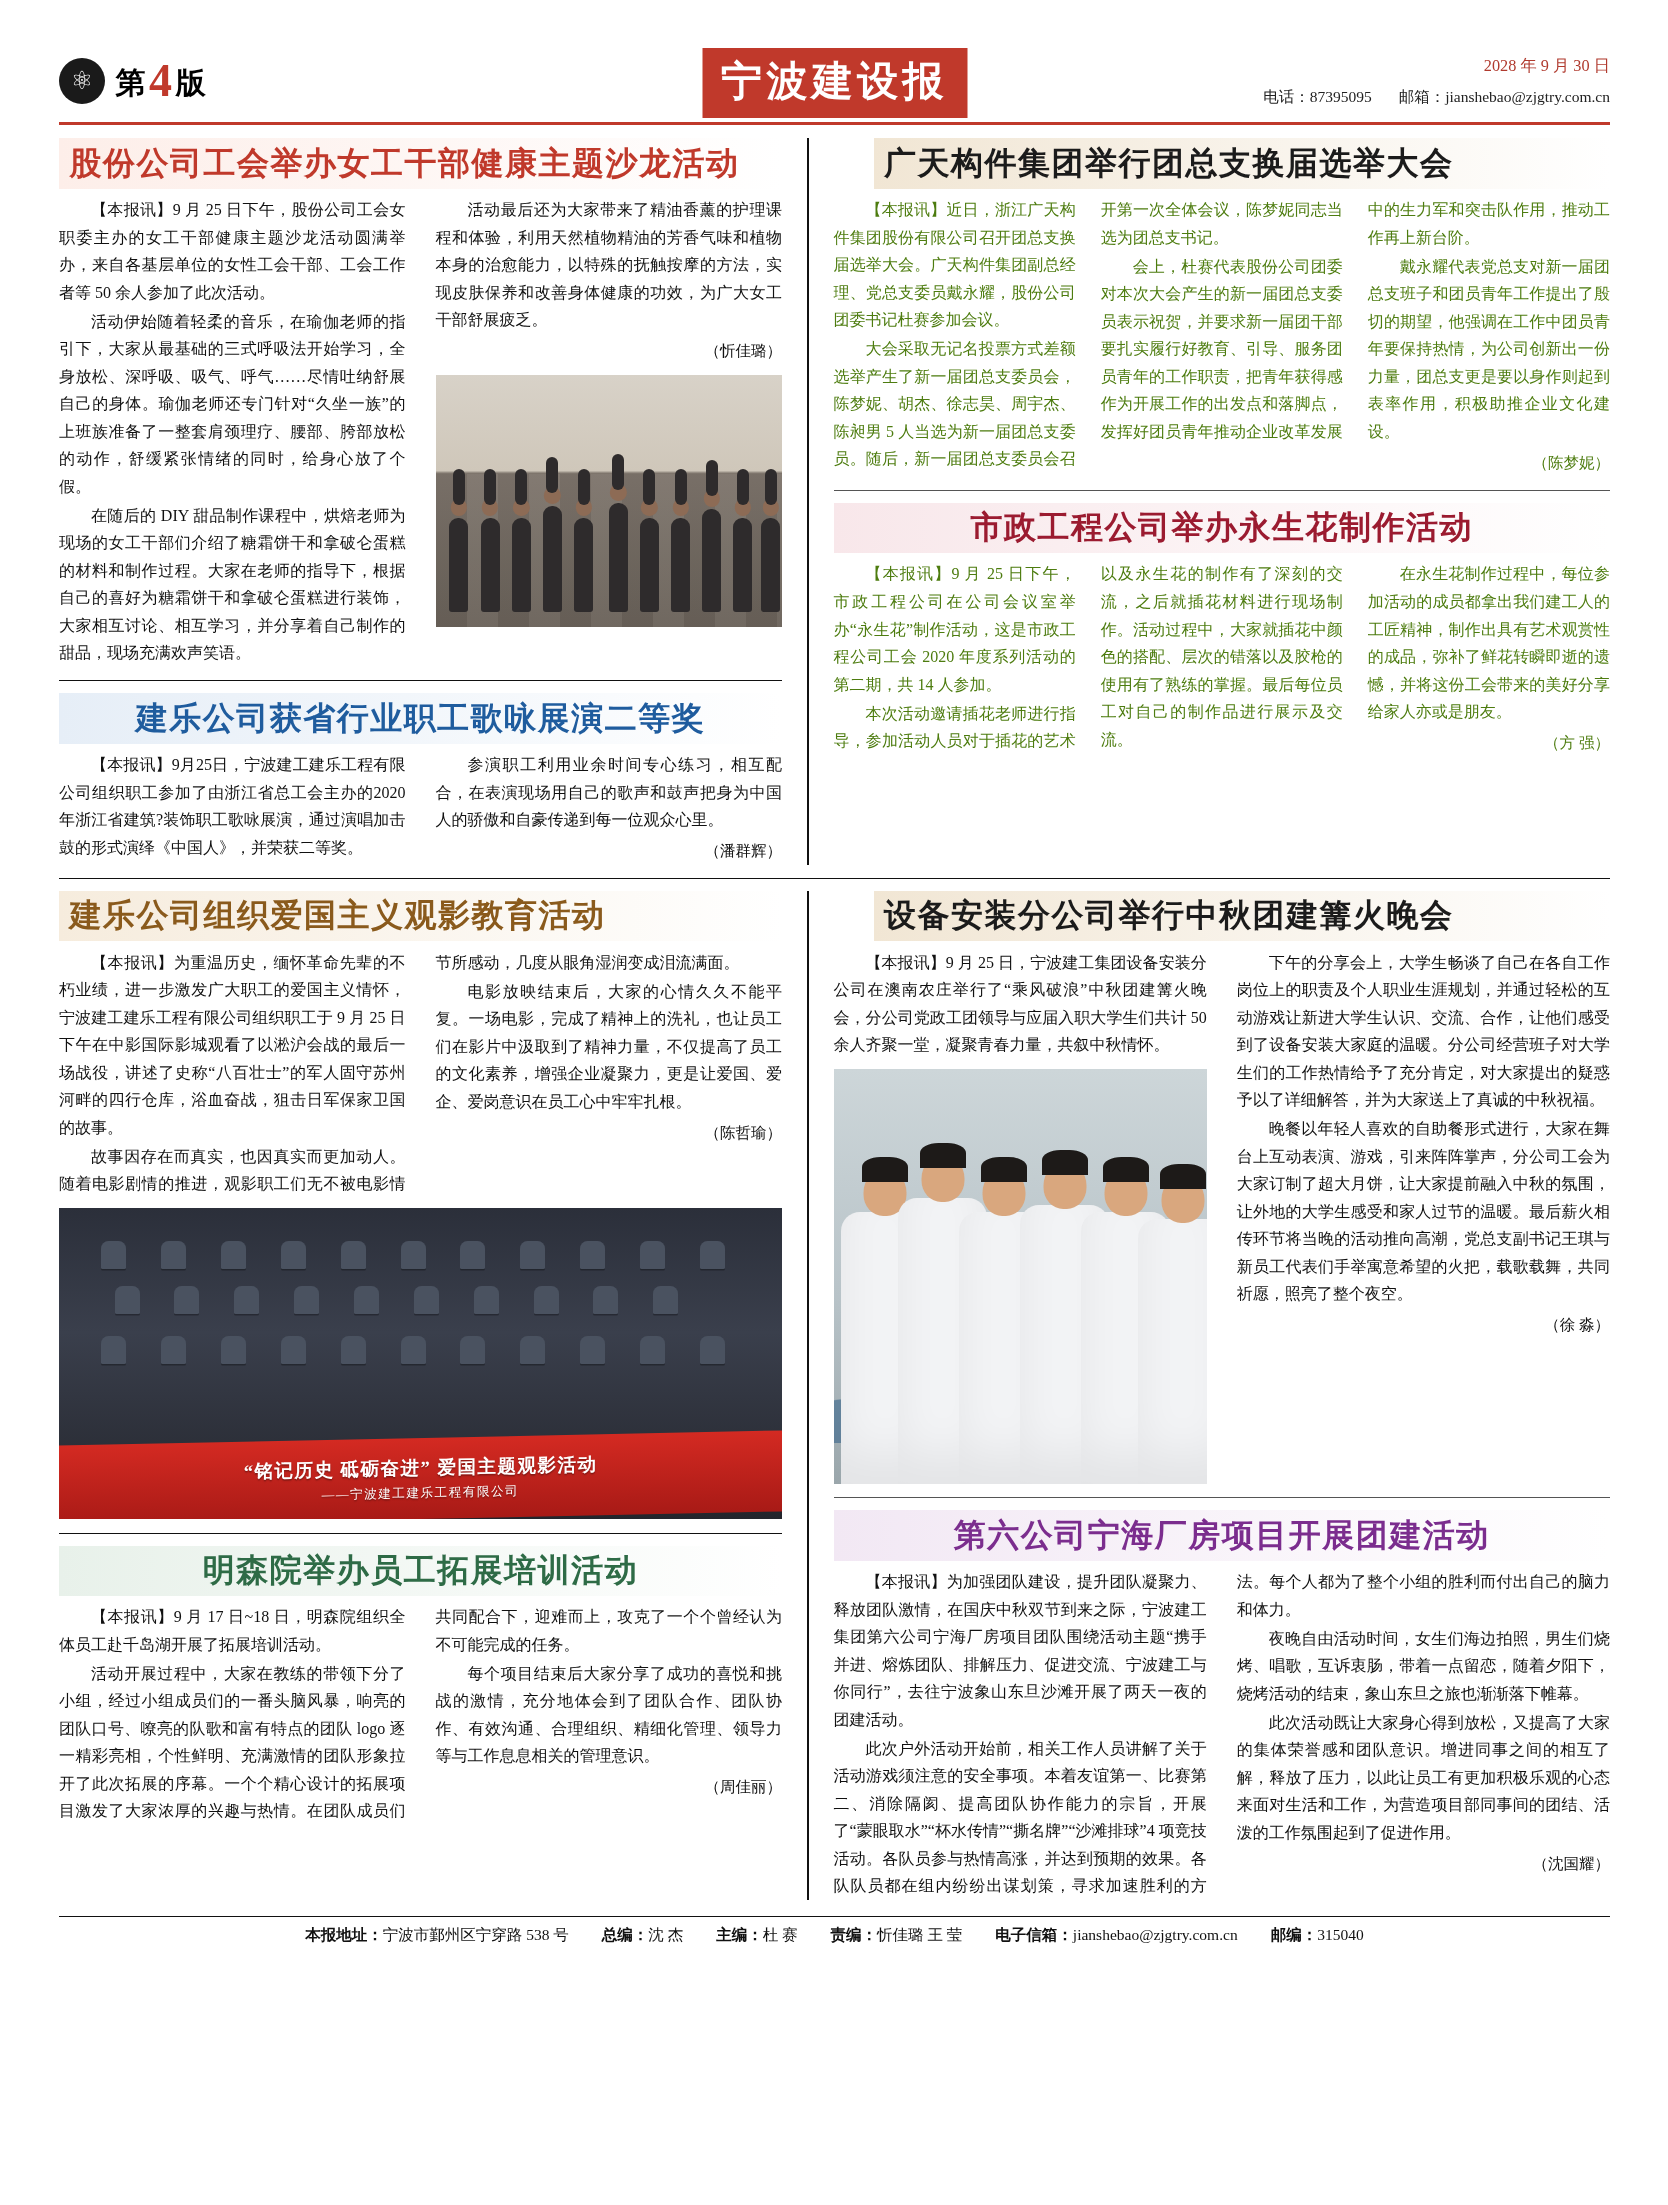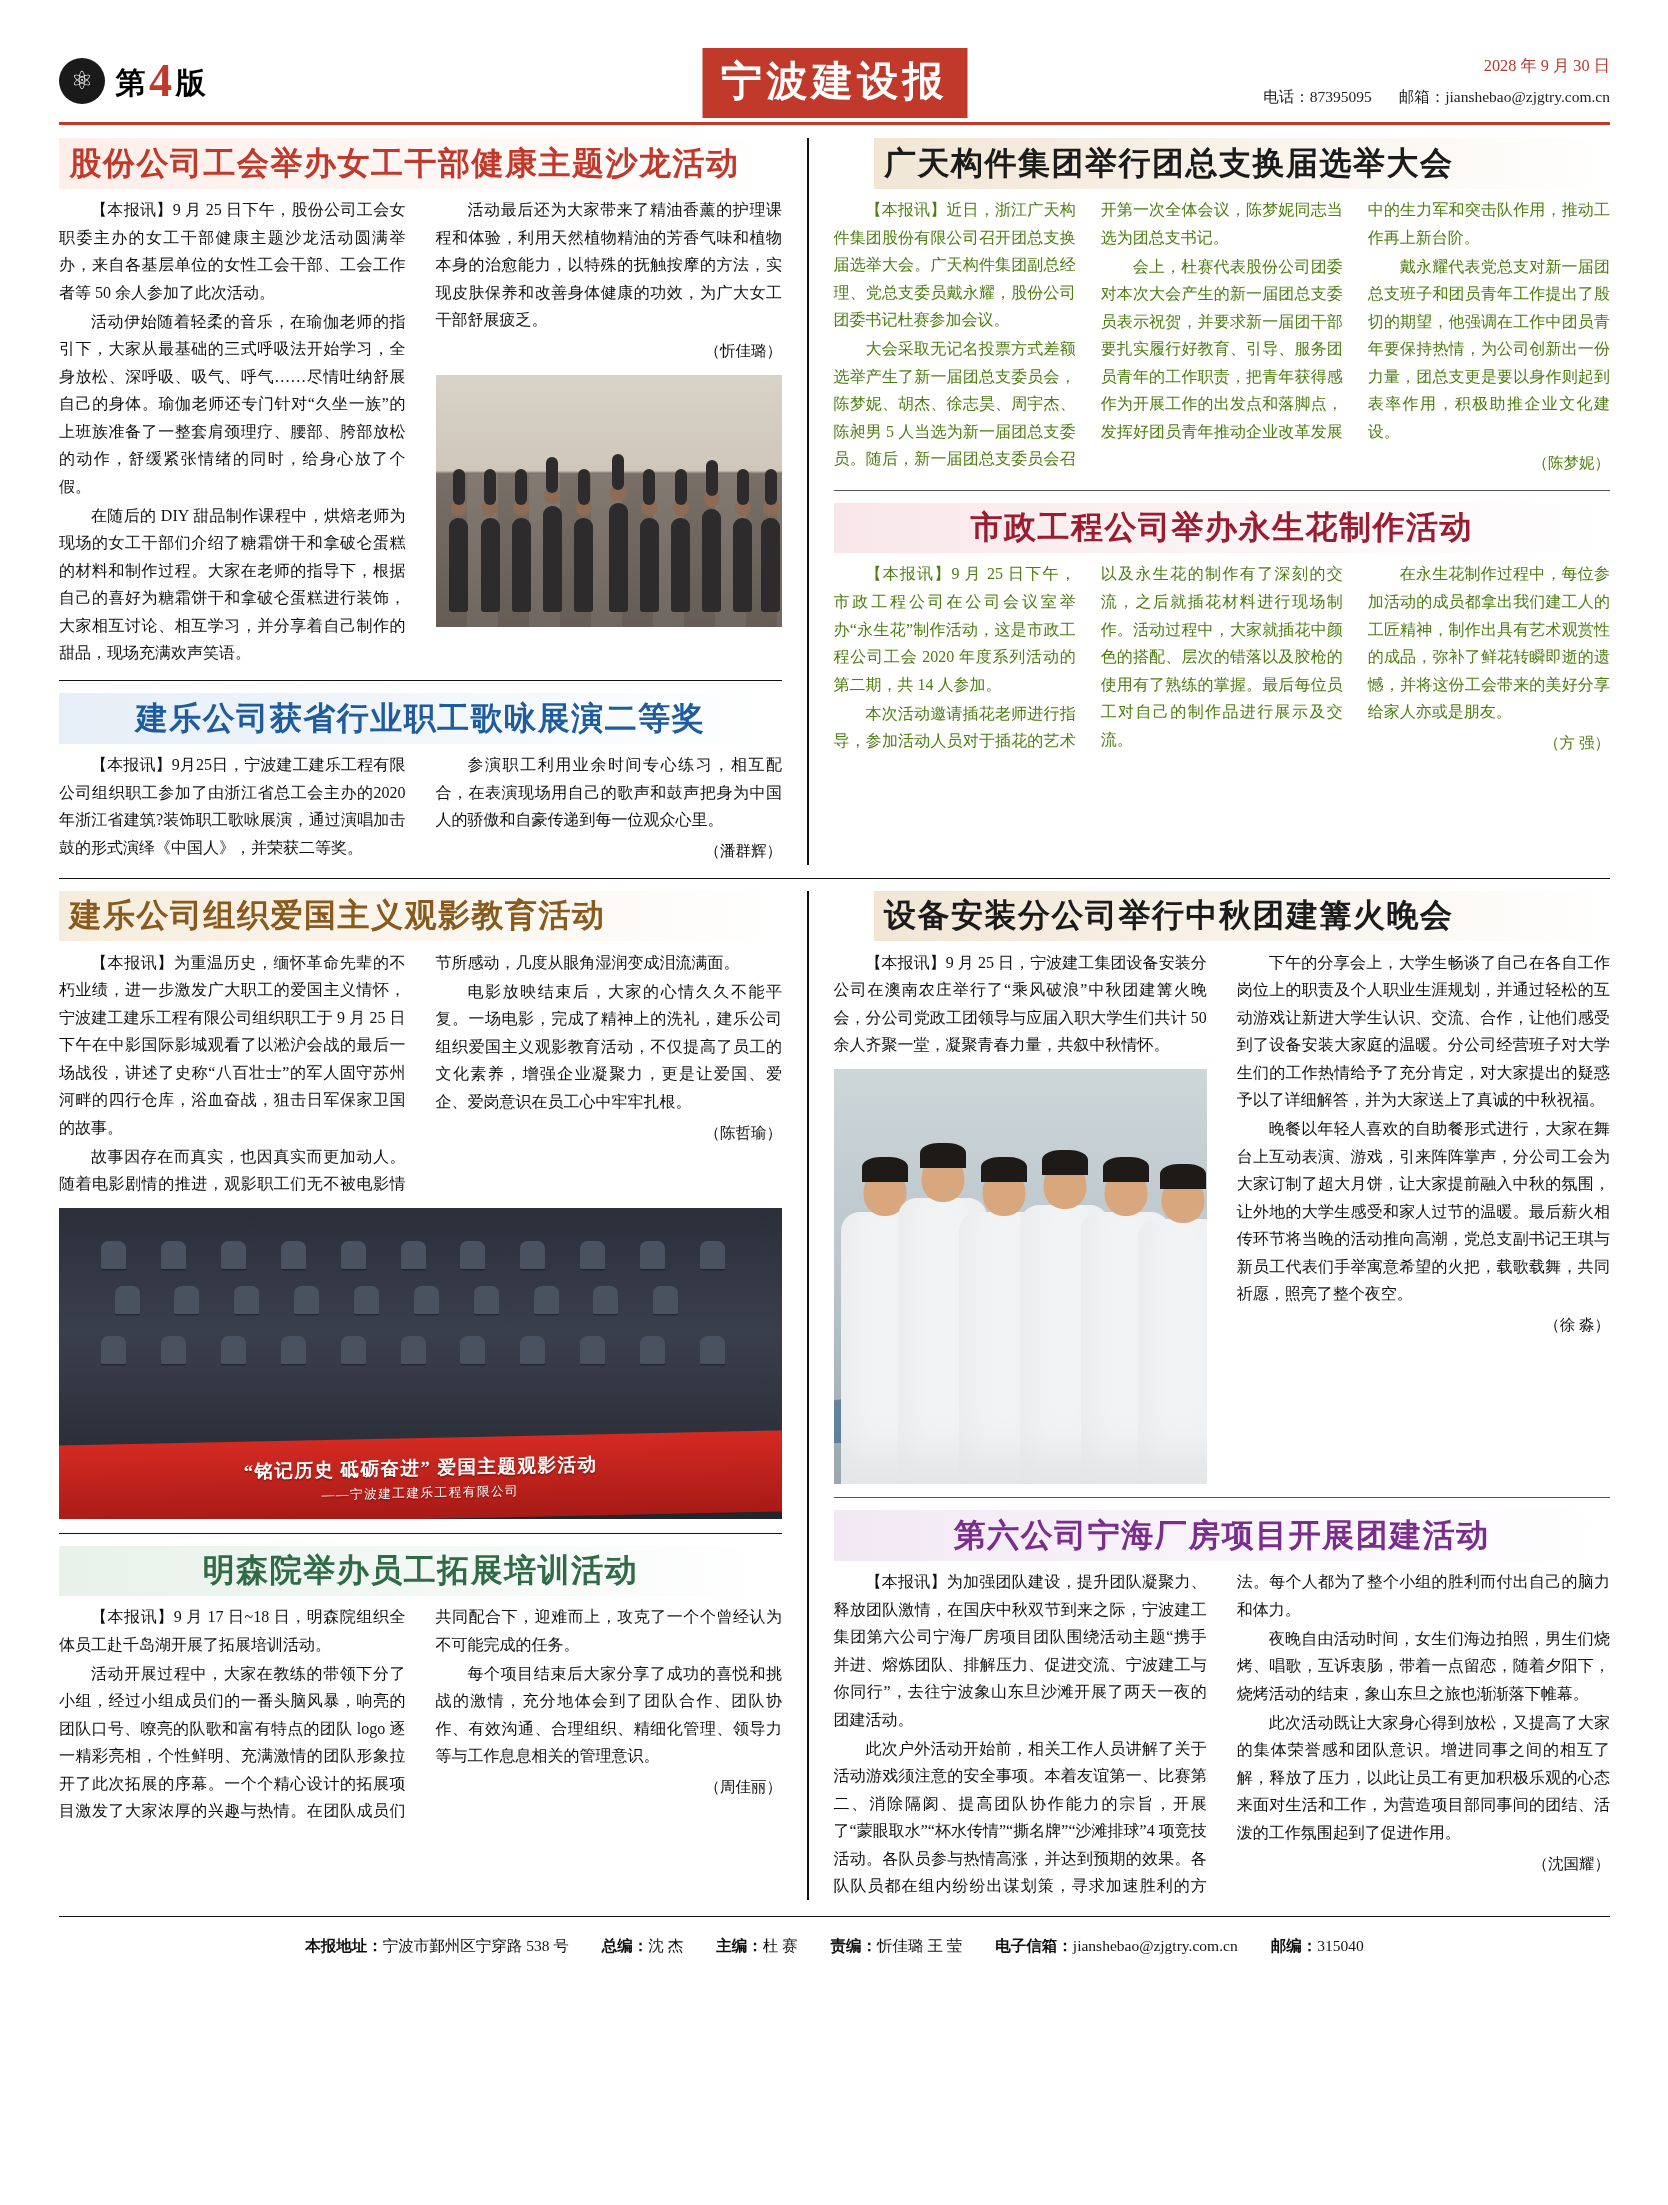--- a/index.html
+++ b/index.html
@@ -303,21 +303,21 @@
     background:
       radial-gradient(ellipse at 20% 100%, #2d5d86 0 40%, transparent 41%),
       radial-gradient(ellipse at 60% 100%, #2d5d86 0 36%, transparent 37%);
     opacity: .55;
   }
 
   
   .footer {
     margin-top: 16.3px;
     border-top: 1.5px solid #111;
-    padding-top: 19px;
+    padding-top: 8px;
     font-size: 15.5px;
     display: flex;
     justify-content: center;
     gap: 33px;
     flex-wrap: wrap;
     color: #111;
   }
   .footer b { font-weight: bold; }
 </style>
 </head>
@@ -422,21 +422,21 @@
 
   <div class="band">
 
     <div class="col-left">
 
       <div>
         <div class="headline hl-brown">建乐公司组织爱国主义观影教育活动</div>
         <div class="body2">
           <p class="para">【本报讯】为重温历史，缅怀革命先辈的不朽业绩，进一步激发广大职工的爱国主义情怀，宁波建工建乐工程有限公司组织职工于 9 月 25 日下午在中影国际影城观看了以淞沪会战的最后一场战役，讲述了史称“八百壮士”的军人固守苏州河畔的四行仓库，浴血奋战，狙击日军保家卫国的故事。</p>
           <p class="para">故事因存在而真实，也因真实而更加动人。随着电影剧情的推进，观影职工们无不被电影情节所感动，几度从眼角湿润变成泪流满面。</p>
-          <p class="para">电影放映结束后，大家的心情久久不能平复。一场电影，完成了精神上的洗礼，建乐公司组织爱国主义观影教育活动，不仅提高了员工的文化素养，增强企业凝聚力，更是让爱国、爱企、爱岗意识在员工心中牢牢扎根。</p>
+          <p class="para">电影放映结束后，大家的心情久久不能平复。一场电影，完成了精神上的洗礼，也让员工们在影片中汲取到了精神力量，不仅提高了员工的文化素养，增强企业凝聚力，更是让爱国、爱企、爱岗意识在员工心中牢牢扎根。</p>
           <div class="byline">（陈哲瑜）</div>
         </div>
         <div class="photo photo-cinema">
           <div class="cinema-rows">
             <i style="left:2%;top:4%"></i>
               <i style="left:11%;top:4%"></i>
               <i style="left:20%;top:4%"></i>
               <i style="left:29%;top:4%"></i>
               <i style="left:38%;top:4%"></i>
               <i style="left:47%;top:4%"></i>

